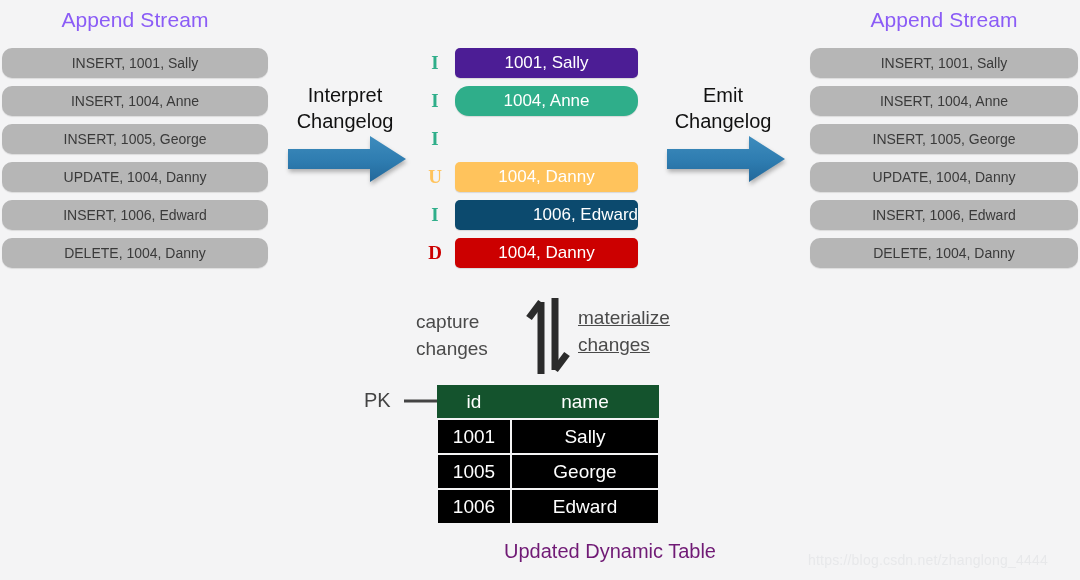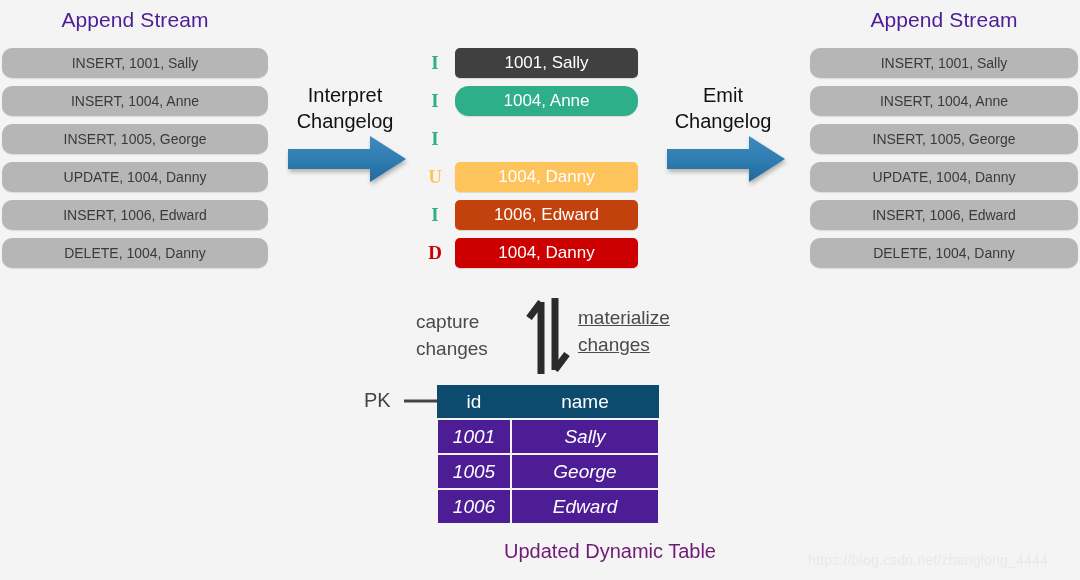--- a/index.html
+++ b/index.html
@@ -17,21 +17,21 @@
   .stage {
     position: relative;
     width: 1080px;
     height: 580px;
   }
 
   
   .col-title {
     position: absolute;
     font-size: 21px;
-    color: #4c1d95;
+    color: #8b5cf6;
     text-align: center;
     letter-spacing: 0.1px;
   }
   #title-left   { left: 2px;   top: 8px;  width: 266px; }
   #title-center { left: 420px; top: 7px;  width: 256px; }
   #title-right  { left: 810px; top: 8px;  width: 268px; }
 
   
   .pill-col { position: absolute; }
   #append-left  { left: 2px;   top: 48px; width: 266px; }
@@ -128,22 +128,22 @@
     table-layout: fixed;
   }
   #dyn-table th, #dyn-table td {
     height: 33px;
     font-weight: normal;
     color: #ffffff;
     font-size: 19px;
     text-align: center;
     padding: 0;
   }
-  #dyn-table th { background: #0c4a6e; text-align: center; }
-  #dyn-table td { background: #4c1d95; border: 2px solid #f4f4f5; font-style: italic; }
+  #dyn-table th { background: #14532d; text-align: center; }
+  #dyn-table td { background: #000000; border: 2px solid #f4f4f5; }
   #dyn-table .col-id   { width: 74px; }
   #dyn-table .col-name { width: 148px; }
 
   #table-caption {
     position: absolute;
     left: 396px;
     top: 540px;
     width: 320px;
     text-align: right;
     font-size: 20px;
@@ -186,36 +186,36 @@
         <stop offset="55%" stop-color="#2e7cb0"></stop>
         <stop offset="100%" stop-color="#23689a"></stop>
       </linearGradient>
     </defs>
     <path d="M0,13 L82,13 L82,0 L118,23 L82,46 L82,33 L0,33 Z" fill="url(#bluegrad1)"></path>
   </svg>
 
   <div id="changelog">
       <div class="cl-row">
         <div class="cl-op" style="color: rgb(47, 174, 138);">I</div>
-        <div class="cl-bar" style="background: #404040;">1001, Sally</div>
+        <div class="cl-bar" style="background: #4c1d95;">1001, Sally</div>
       </div>
       <div class="cl-row">
         <div class="cl-op" style="color: rgb(47, 174, 138);">I</div>
         <div class="cl-bar" style="background: rgb(47, 174, 138); border-radius: 14px;">1004, Anne</div>
       </div>
       <div class="cl-row">
         <div class="cl-op" style="color: rgb(47, 174, 138);">I</div>
       </div>
       <div class="cl-row">
         <div class="cl-op" style="color: rgb(255, 195, 92);">U</div>
         <div class="cl-bar" style="background: rgb(255, 195, 92);">1004, Danny</div>
       </div>
       <div class="cl-row">
         <div class="cl-op" style="color: rgb(47, 174, 138);">I</div>
-        <div class="cl-bar" style="background: #c2410c;">1006, Edward</div>
+        <div class="cl-bar" style="background: #0c4a6e; text-align: right;">1006, Edward</div>
       </div>
       <div class="cl-row">
         <div class="cl-op" style="color: rgb(204, 0, 0);">D</div>
         <div class="cl-bar" style="background: rgb(204, 0, 0);">1004, Danny</div>
       </div>
     </div>
 
   <div class="flow-label" id="label-emit">
     <div>Emit</div>
     <div>Changelog</div>

